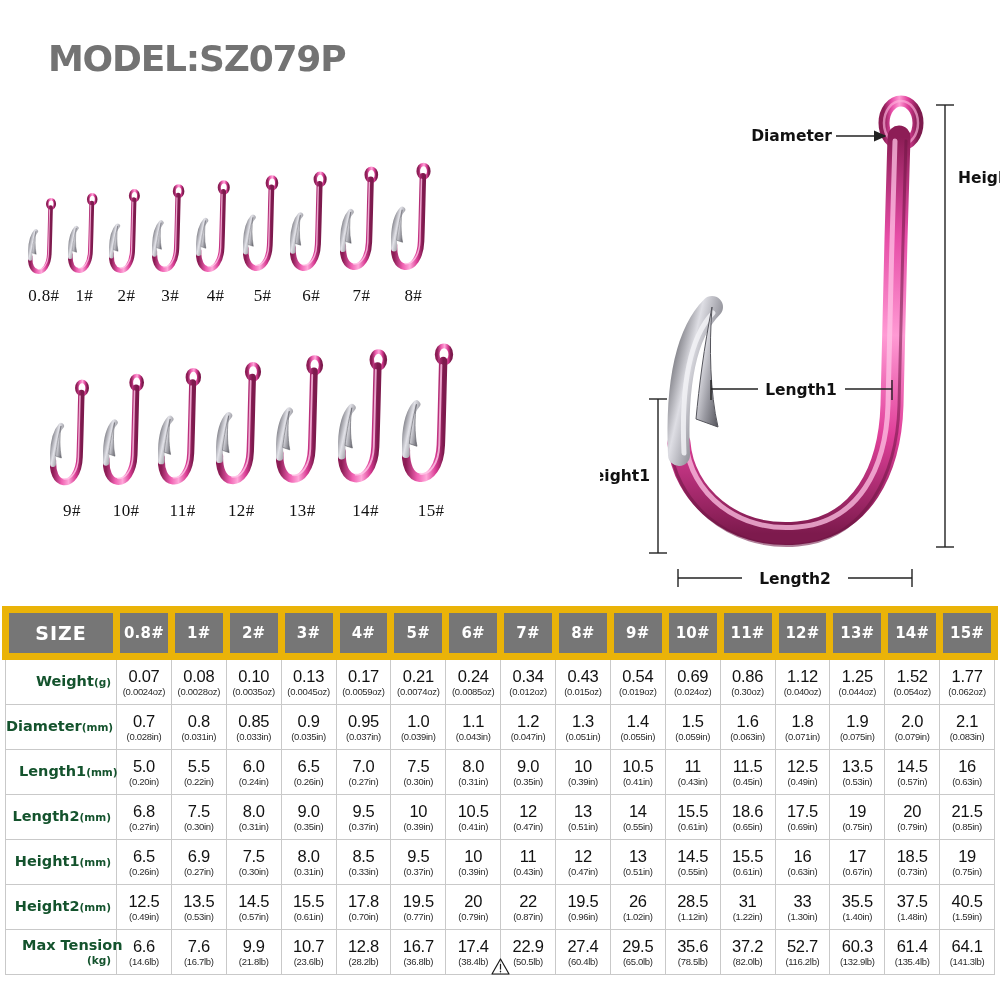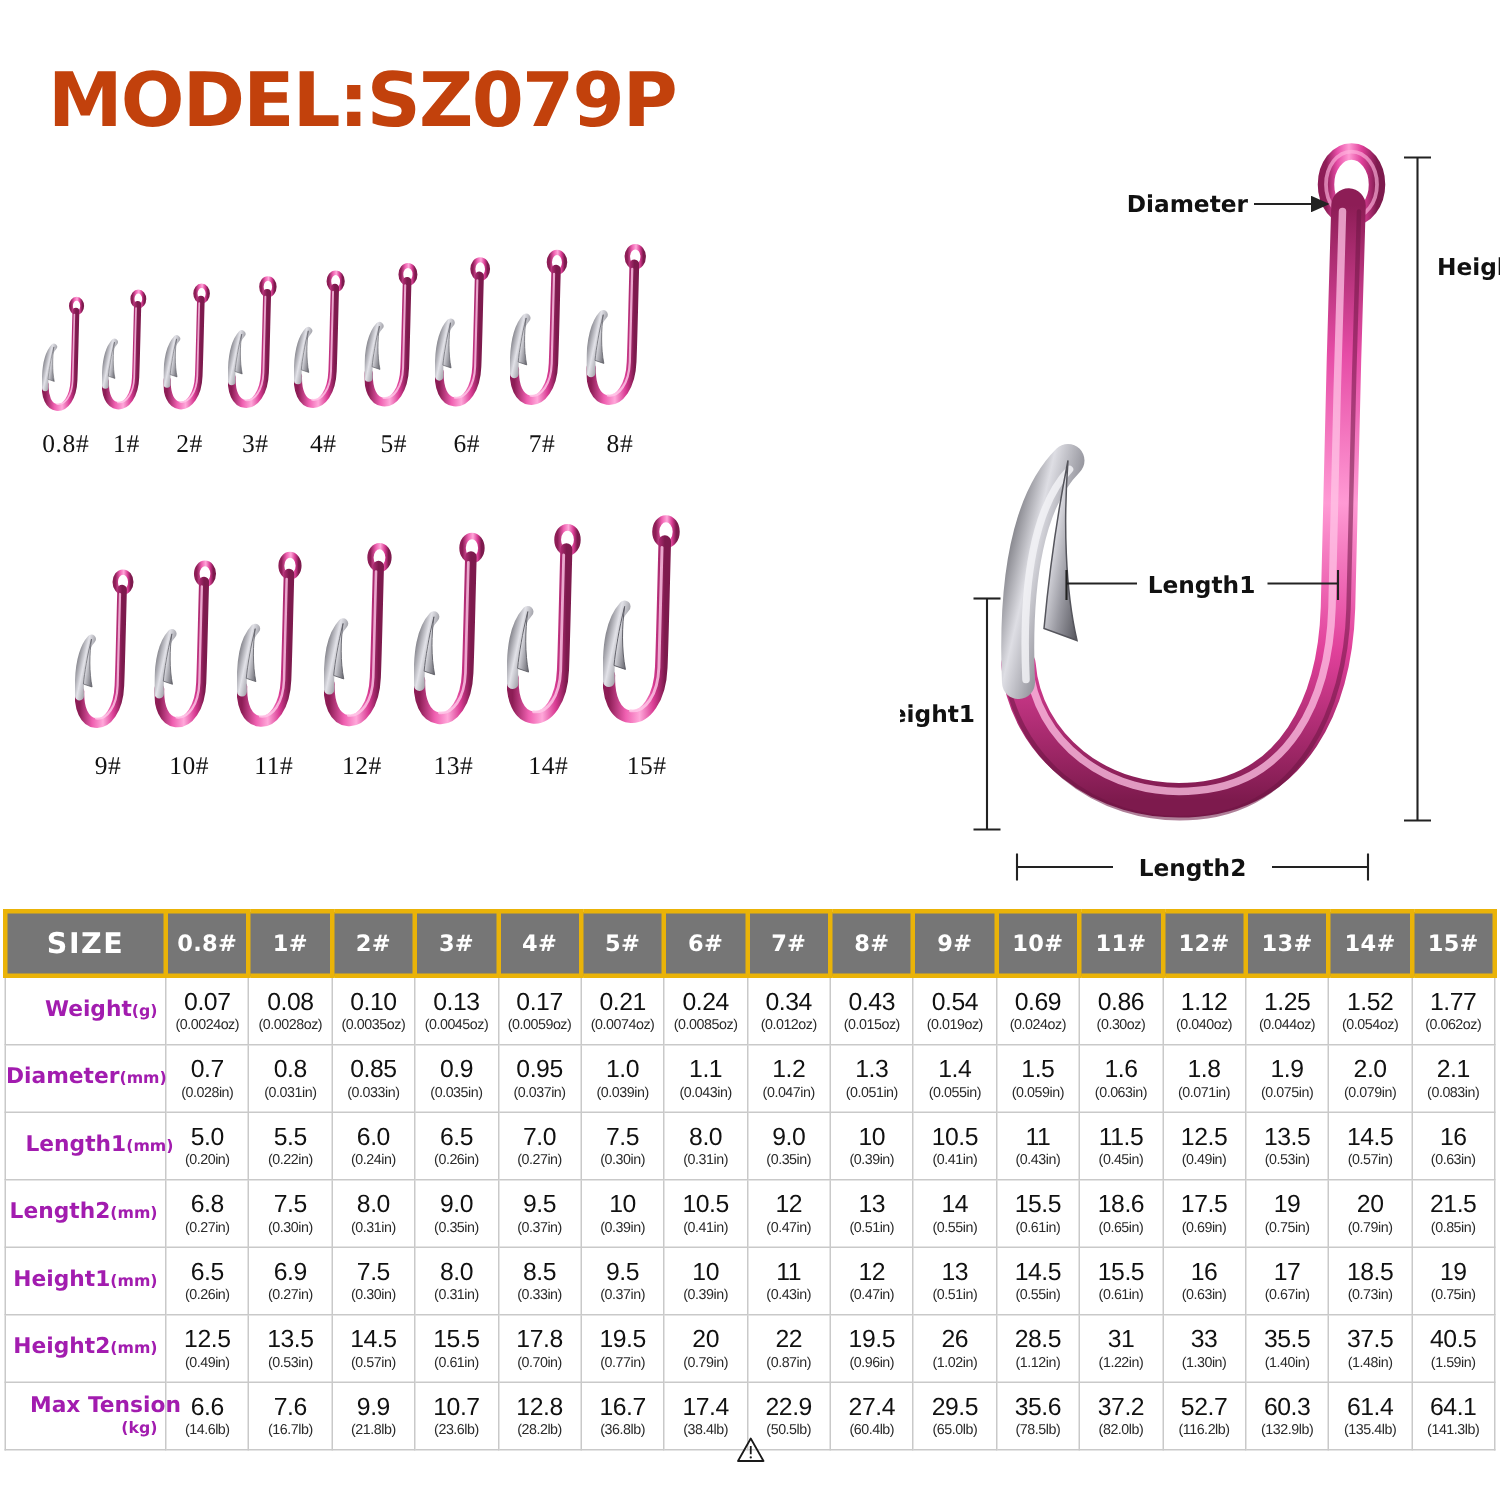--- a/index.html
+++ b/index.html
@@ -13,27 +13,27 @@
     height: 1000px;
     position: relative;
     overflow: hidden;
     font-family: "Liberation Sans", sans-serif;
     color: #111111;
   }
 
   
   #model-title {
     position: absolute;
-    left: 32px;
+    left: 48px;
     top: 38px;
     font-family: "DejaVu Sans", sans-serif;
-    font-size: 50px;
+    font-size: 36px;
     font-weight: bold;
     letter-spacing: -1.2px;
-    color: #c2410c;
+    color: #737373;
     white-space: nowrap;
   }
 
   
   #hook-panel {
     position: absolute;
     left: 0px;
     top: 150px;
     width: 600px;
     height: 370px;
@@ -103,33 +103,33 @@
     vertical-align: middle;
   }
   #spec-table thead th {
     background: #767676;
     color: #ffffff;
     height: 40px;
     font-family: "DejaVu Sans", sans-serif;
     font-size: 15px;
     font-weight: bold;
     letter-spacing: 0.2px;
-    border: 3px solid #eab308;
+    border: 7px solid #eab308;
   }
   #spec-table thead th.size-head {
     font-size: 19px;
     letter-spacing: 1px;
   }
   .row-head {
     text-align: right !important;
     padding-right: 5px !important;
     font-family: "DejaVu Sans", sans-serif;
     font-size: 14.5px;
     font-weight: bold;
-    color: #a21caf;
+    color: #14532d;
     white-space: nowrap;
     line-height: 1.05;
   }
   .row-head .unit {
     font-size: 10.5px;
     font-weight: bold;
   }
   .row-head.stacked {
     line-height: 1.0;
   }

